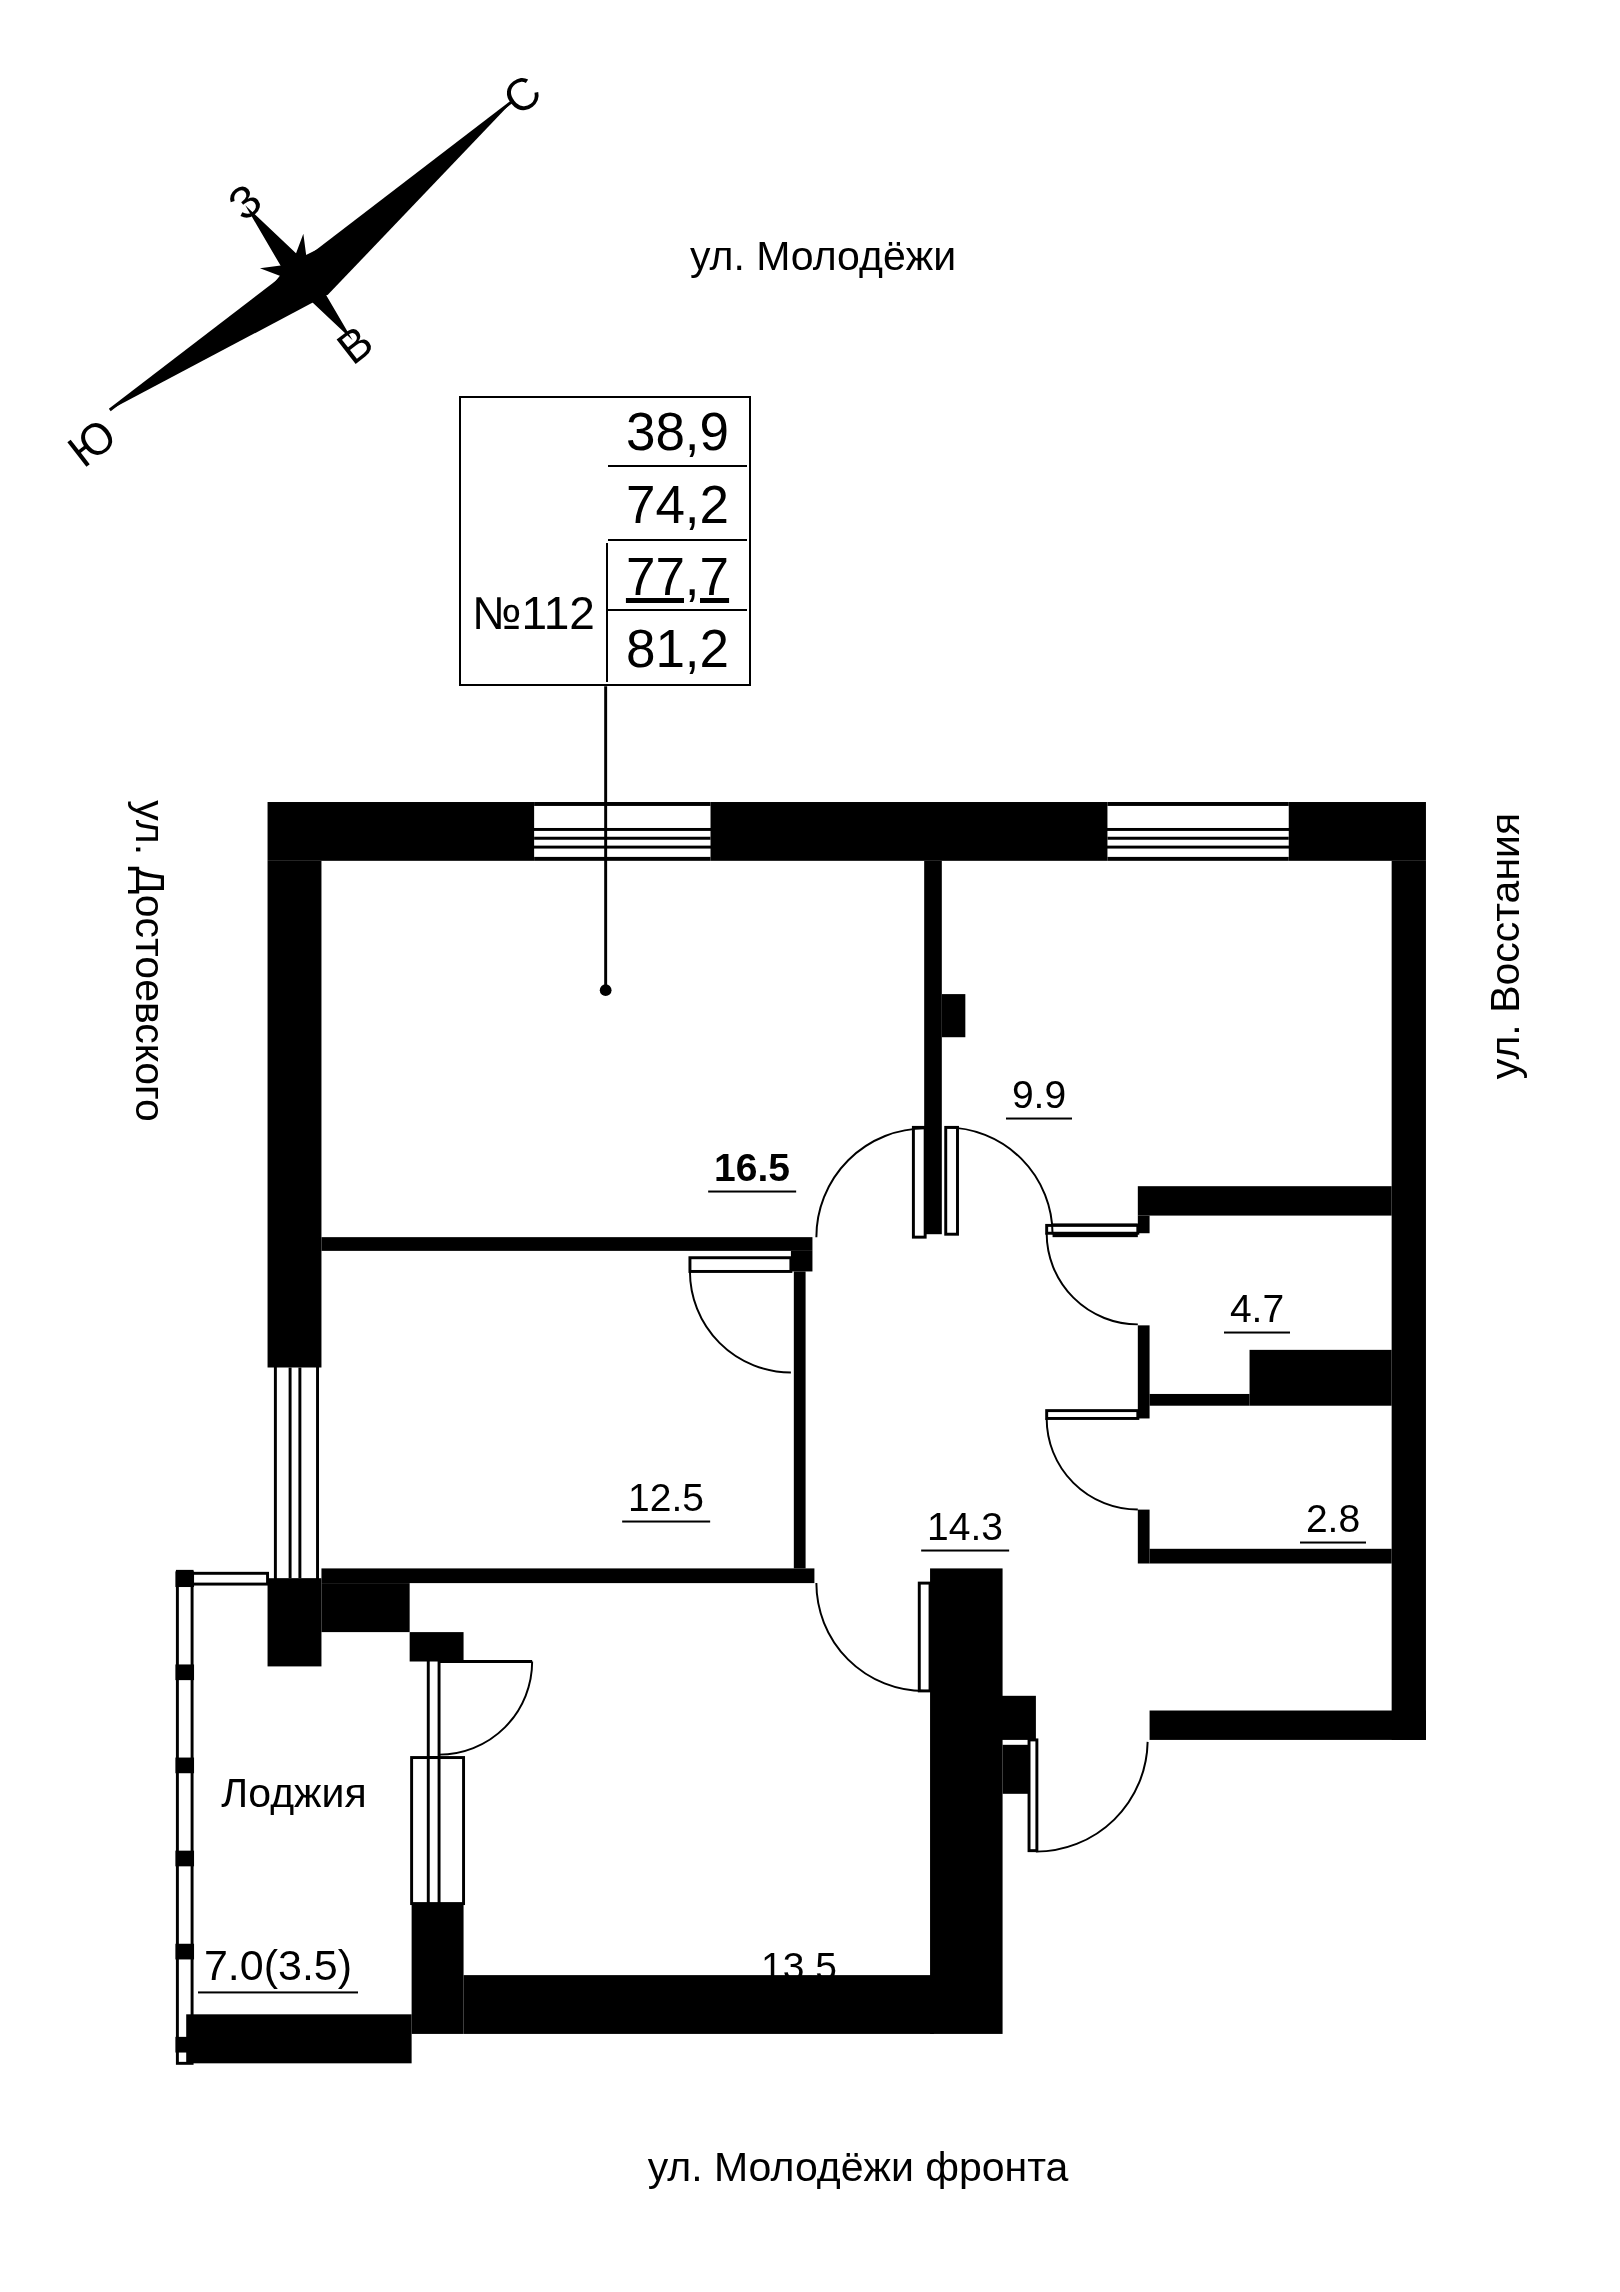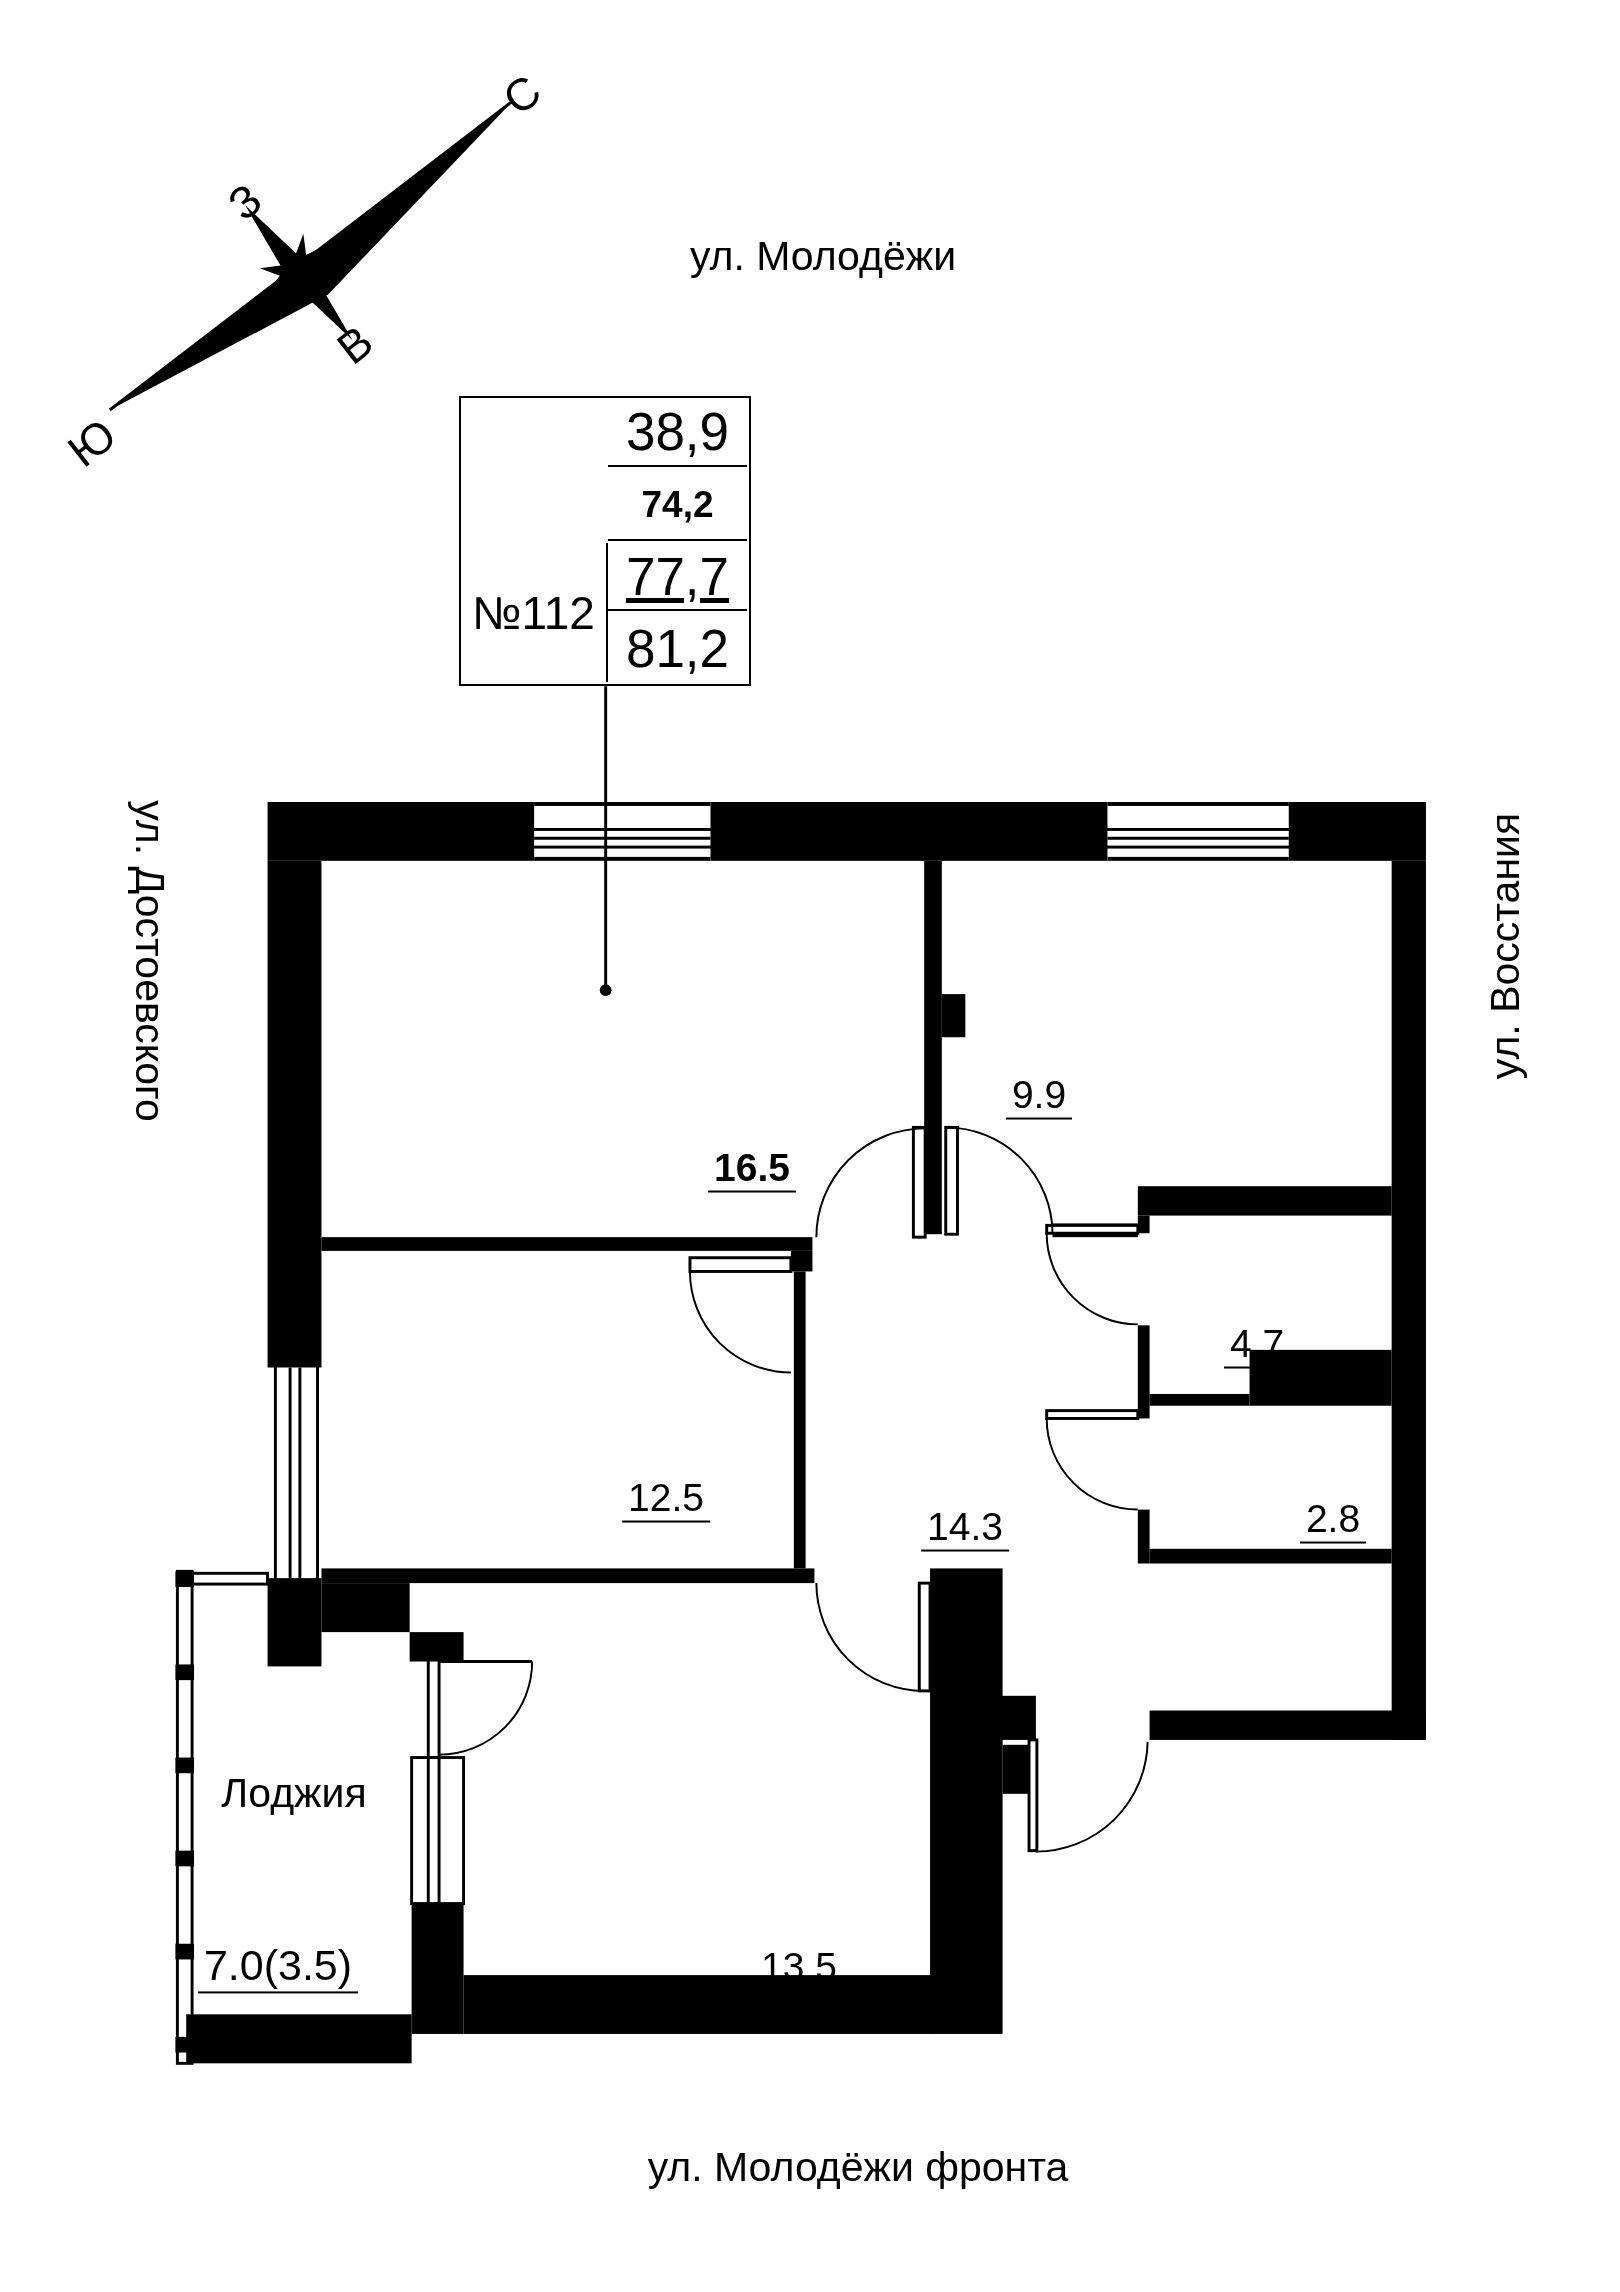--- a/index.html
+++ b/index.html
@@ -29,21 +29,21 @@
   .compass-letter{font-size:45px;transform:translate(-50%,-50%) rotate(-38deg);}
   
   #info-table{
     position:absolute;left:459px;top:396px;width:292px;height:290px;
     border:2.9px solid #000;box-sizing:border-box;background:#fff;
   }
   .cell{position:absolute;display:flex;align-items:center;justify-content:center;box-sizing:border-box;}
   .cell-type   {left:0;top:0;width:147px;height:142px;border-right:2.9px solid #000;border-bottom:2.9px solid #000;font-size:55px;}
   .cell-number {left:0;top:145px;width:147px;height:139px;border-right:2.9px solid #000;font-size:46px;}
   .cell-v1{left:147px;top:0;width:139px;height:69px;border-bottom:2.9px solid #000;font-size:53px;}
-  .cell-v2{left:147px;top:72px;width:139px;height:71px;border-bottom:2.9px solid #000;font-size:37px;font-weight:bold;}
+  .cell-v2{left:147px;top:72px;width:139px;height:71px;border-bottom:2.9px solid #000;font-size:53px;}
   .cell-v3{left:147px;top:145px;width:139px;height:68px;border-bottom:2.9px solid #000;font-size:53px;text-decoration:underline;}
   .cell-v4{left:147px;top:216px;width:139px;height:69px;font-size:53px;}
 </style>
 </head>
 <body>
 
 <div id="canvas">
 
   <svg id="plan-svg" viewBox="0 0 1653 2339" xmlns="http://www.w3.org/2000/svg">
     <g fill="#000" stroke="none">
@@ -181,20 +181,20 @@
     <div class="cell cell-v1">38,9</div>
     <div class="cell cell-v2">74,2</div>
     <div class="cell cell-v3">77,7</div>
     <div class="cell cell-v4">81,2</div>
   </div>
 
   <div class="lbl" style="left:752px;top:1168px;font-weight:bold;"><span class="room-area">16.5</span></div>
   <div class="lbl" style="left:1039px;top:1095px;"><span class="room-area">9.9</span></div>
   <div class="lbl" style="left:666px;top:1498px;"><span class="room-area">12.5</span></div>
   <div class="lbl" style="left:956px;top:1527px;margin-left:9px;"><span class="room-area">14.3</span></div>
-  <div class="lbl" style="left:1257px;top:1309px;margin-top:35px;"><span class="room-area">4.7</span></div>
+  <div class="lbl" style="left:1257px;top:1309px;"><span class="room-area">4.7</span></div>
   <div class="lbl" style="left:1333px;top:1519px;text-align:right;"><span class="room-area">2.8</span></div>
   <div class="lbl" style="left:799px;top:1936px;margin-top:31px;"><span class="room-area">13.5</span></div>
   <div class="lbl" style="left:294px;top:1794px;font-size:41px;"><span>Лоджия</span></div>
   <div class="lbl" style="left:278px;top:1966px;font-size:43px;"><span class="room-area">7.0(3.5)</span></div>
 
 </div>
 
 
 </body></html>

